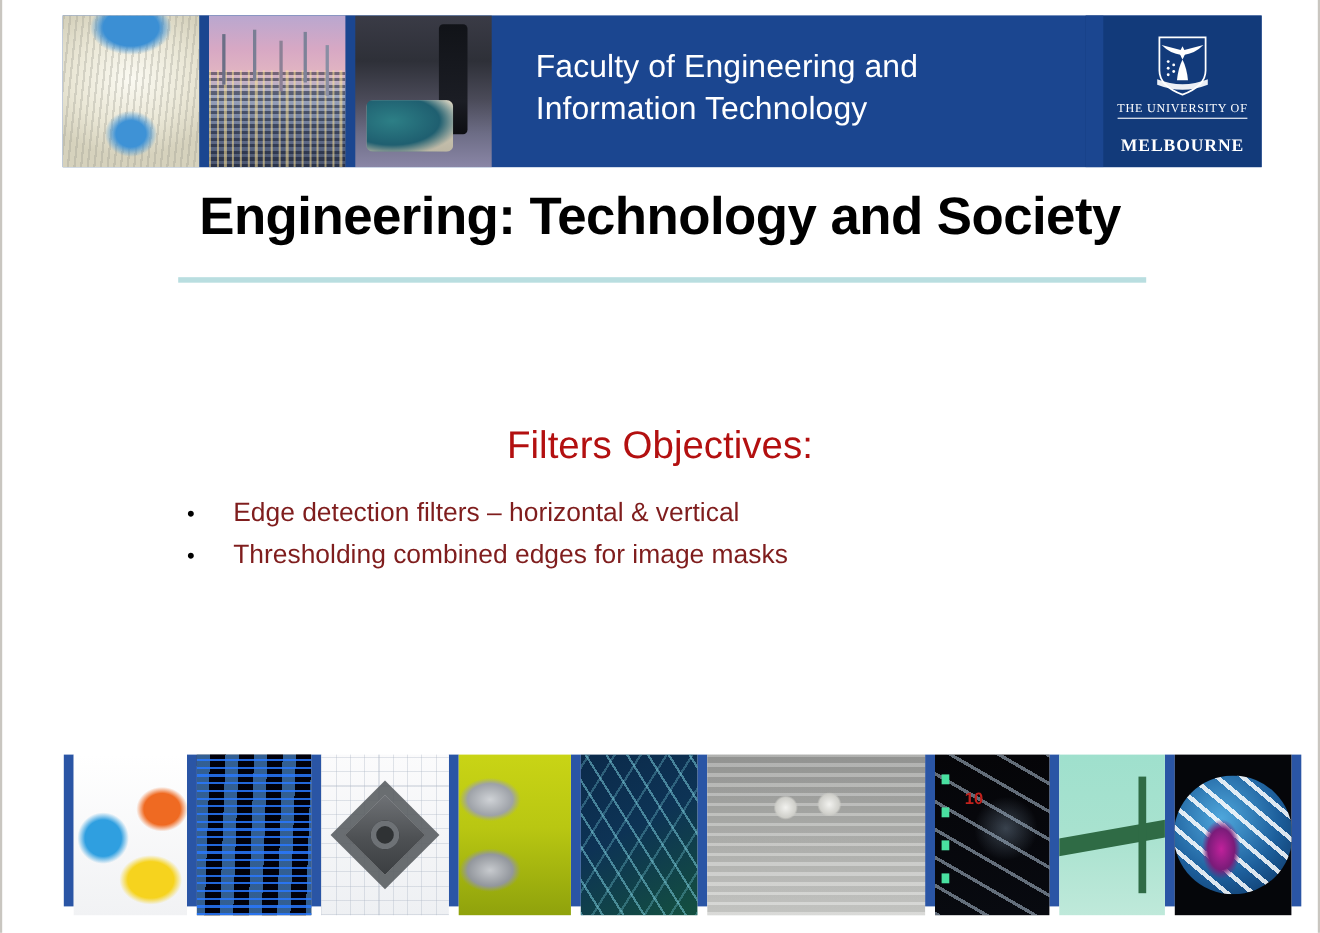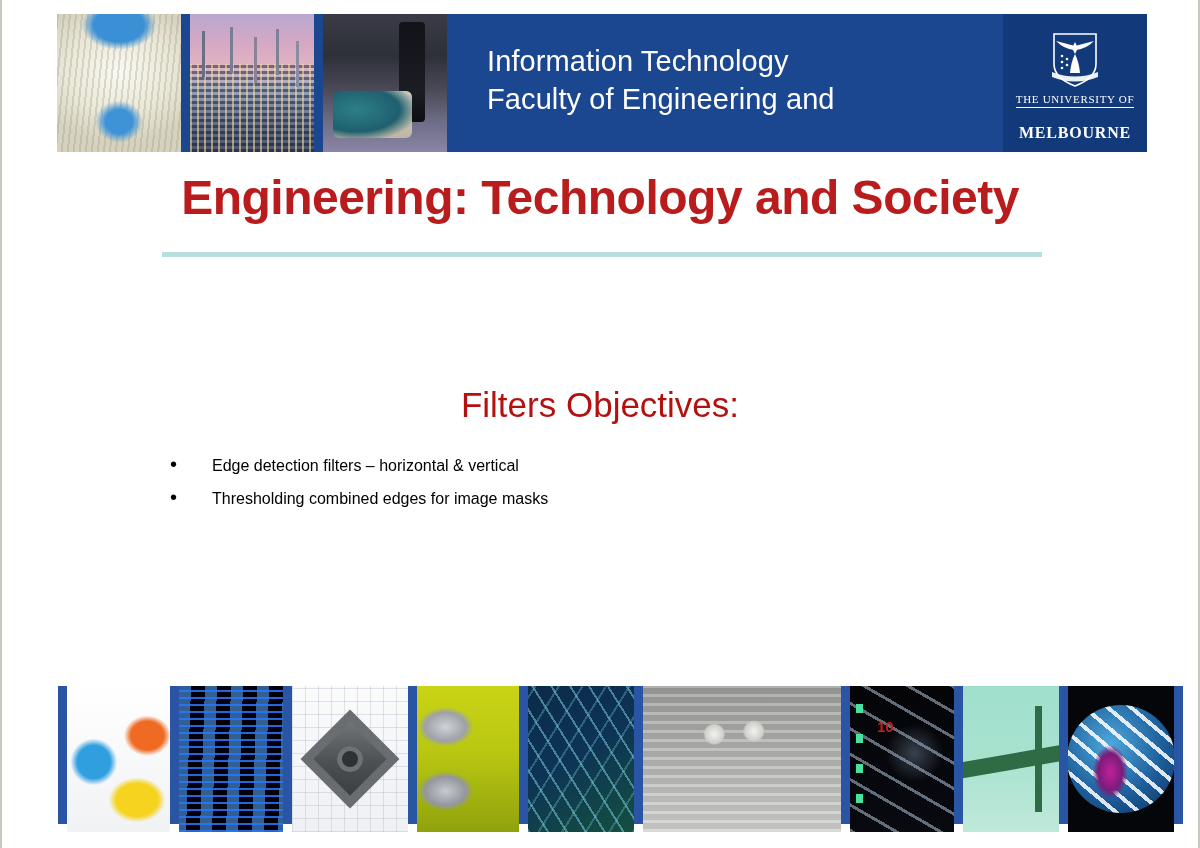--- a/index.html
+++ b/index.html
@@ -148,21 +148,21 @@
     letter-spacing: 0.8px;
     margin-top: 16px;
   }
 
   
   .slide-title {
     position: absolute;
     left: 0; right: 0;
     top: 170px;
     text-align: center;
-    color: #b91c1c;
+    color: #000000;
     font-size: 48px;
     font-weight: bold;
     letter-spacing: -0.5px;
   }
   .title-rule {
     position: absolute;
     left: 160px;
     top: 252px;
     width: 880px;
     height: 5px;
@@ -196,22 +196,22 @@
     margin-bottom: 12px;
   }
   .bullet-dot {
     width: 42px;
     flex: none;
     color: #000000;
     font-size: 20px;
     line-height: 1;
   }
   .bullet-text {
-    color: #000000;
-    font-size: 16px;
+    color: #7f1d1d;
+    font-size: 24px;
     line-height: 1.1;
   }
 
   
   .footer {
     position: absolute;
     left: 56px;
     top: 686px;
     width: 1089px;
     height: 138px;
@@ -364,22 +364,22 @@
 
   <div class="header">
 
     <div class="hdr-photo ph-lattice"></div>
     <div class="hdr-gap"></div>
     <div class="hdr-photo ph-plant"></div>
     <div class="hdr-gap"></div>
     <div class="hdr-photo ph-micro"></div>
 
     <div class="hdr-title-wrap">
+      <div class="hdr-title-line">Faculty of Engineering and</div>
       <div class="hdr-title-line">Information Technology</div>
-      <div class="hdr-title-line">Faculty of Engineering and</div>
     </div>
 
     <div class="hdr-logo">
       <svg class="crest" viewBox="0 0 62 62">
         <path d="M10 6 H52 V36 Q52 50 31 58 Q10 50 10 36 Z" fill="none" stroke="#ffffff" stroke-width="1.6"></path>
         <path d="M31 14 L34 20 L31 26 L28 20 Z" fill="#ffffff"></path>
         <path d="M31 26 Q27 34 26 45 L36 45 Q35 34 31 26 Z" fill="#ffffff"></path>
         <path d="M31 18 L50 13 Q42 21 32 22 Z" fill="#ffffff"></path>
         <path d="M31 18 L12 13 Q20 21 30 22 Z" fill="#ffffff"></path>
         <circle cx="18" cy="28" r="1.3" fill="#ffffff"></circle>

